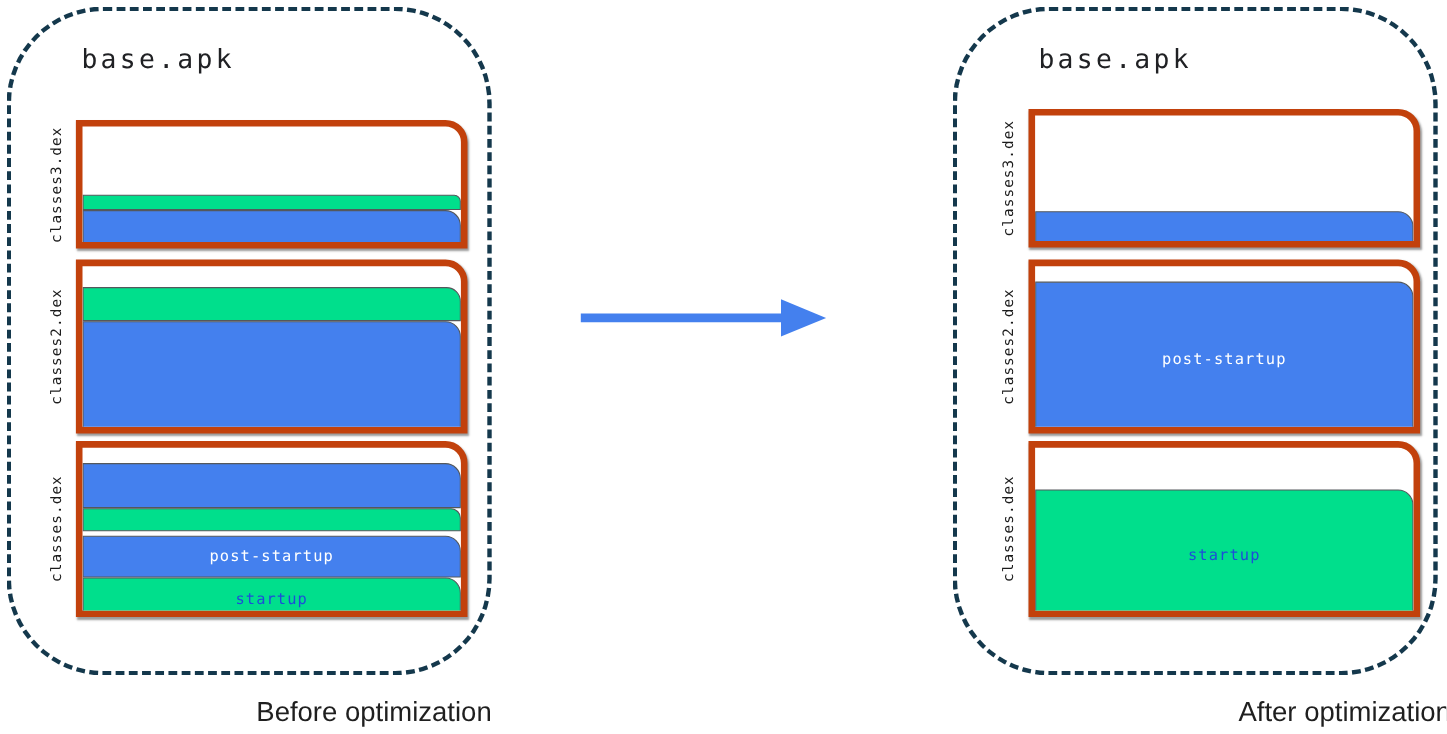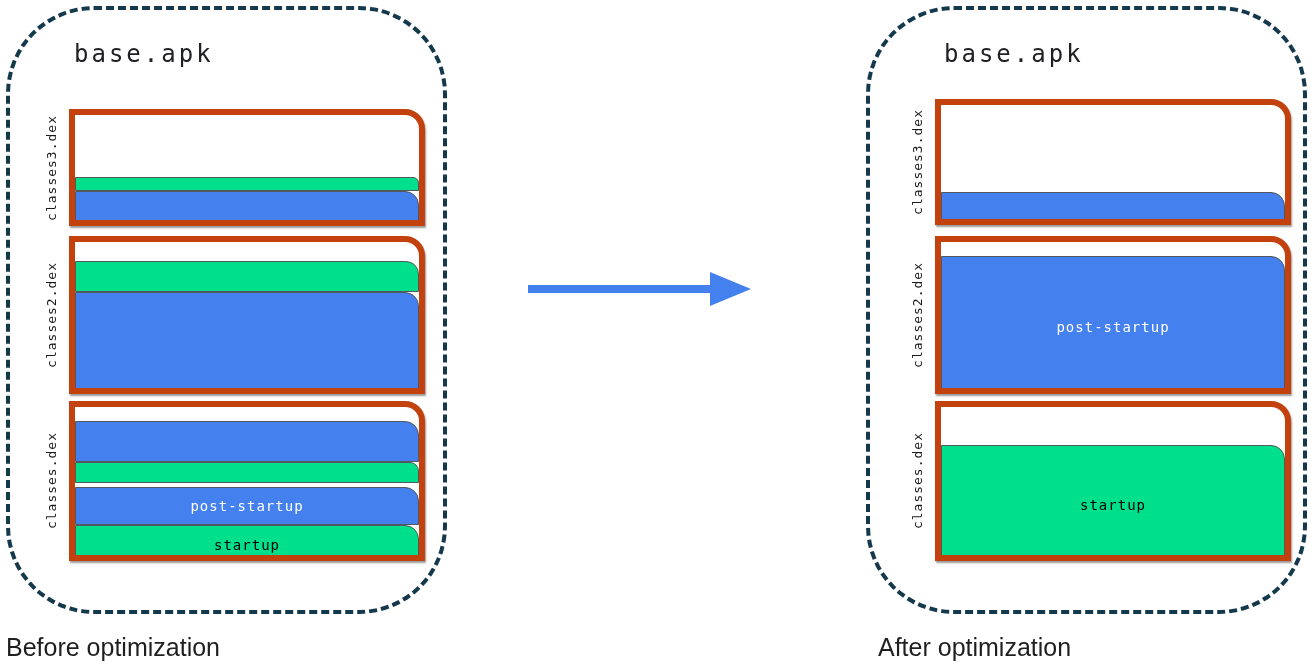--- a/index.html
+++ b/index.html
@@ -82,26 +82,26 @@
   }
   .seg-white{background:transparent;}
   .seg-blue{background:var(--blue);border:1px solid #54585c;}
   .seg-green{background:var(--green);border:1px solid #54585c;}
   .seg-label{
     font-family:"DejaVu Sans Mono", monospace;
     font-size:14px;
     letter-spacing:1px;
   }
   .seg-blue .seg-label{color:#ffffff;}
-  .seg-green .seg-label{color:#000000;text-align:center;}
+  .seg-green .seg-label{color:#1d4ed8;text-align:center;}
   .caption{
     position:absolute;
     top:633px;
     width:441px;
-    text-align:left;
+    text-align:right;
     font-family:"Liberation Sans", sans-serif;
     font-size:25px;
     color:#1f1f1f;
   }
   .caption-before{left:6px;}
   .caption-after{left:878px;}
   .arrow{
     position:absolute;
     left:527px;
     top:270px;

